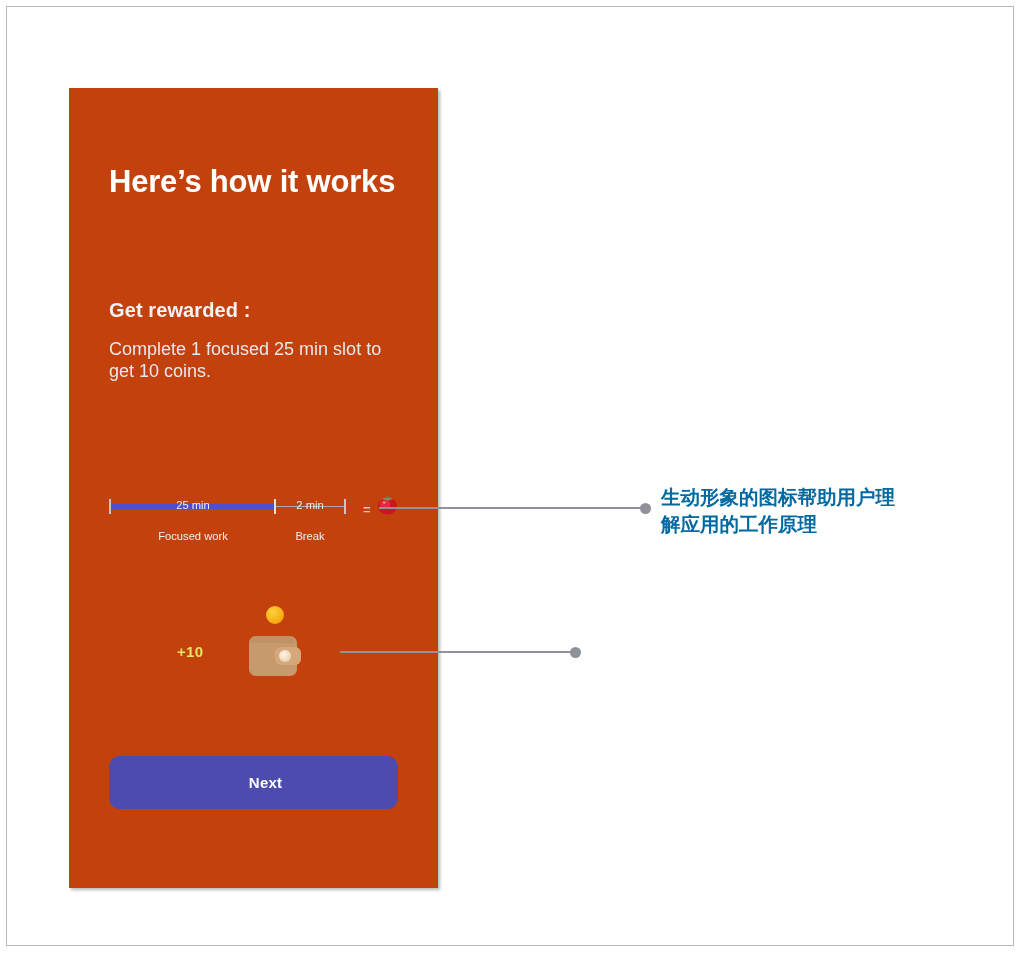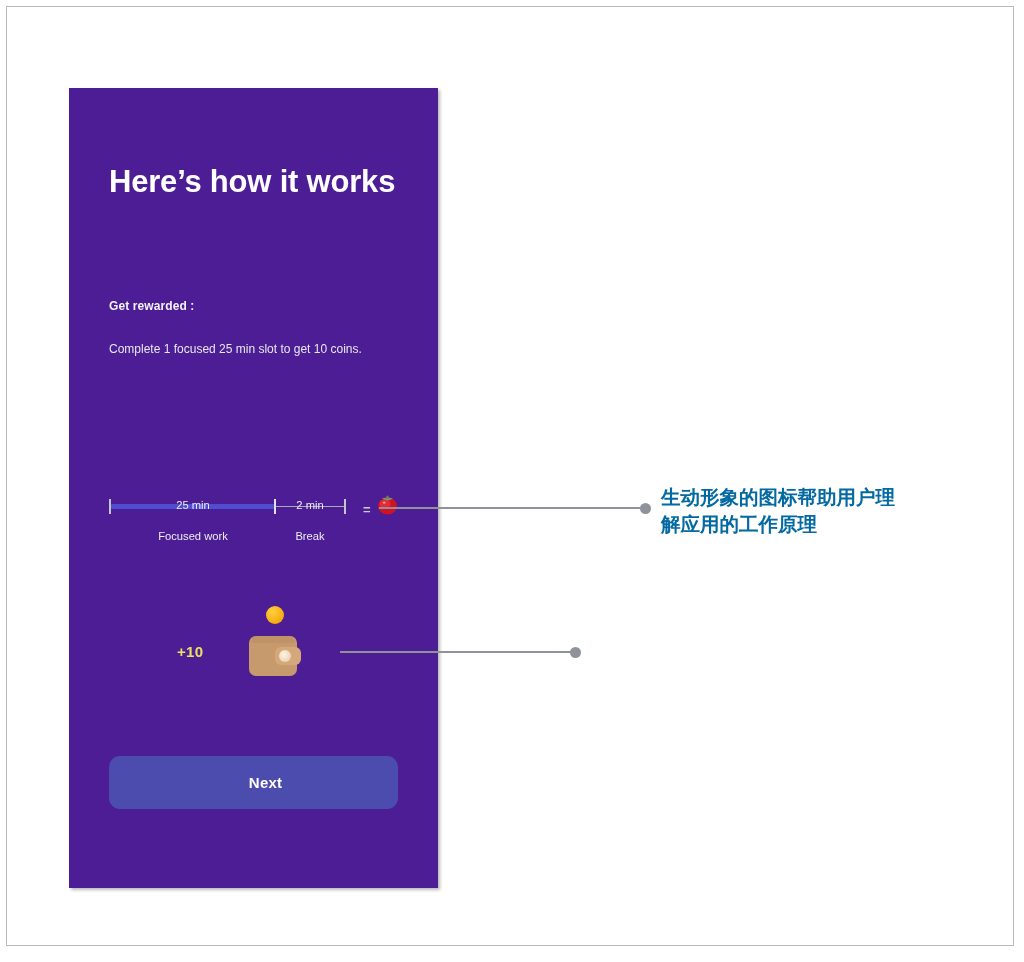--- a/index.html
+++ b/index.html
@@ -27,21 +27,21 @@
     background: #ffffff;
   }
 
   
   #phone-mockup {
     position: absolute;
     left: 62px;
     top: 81px;
     width: 369px;
     height: 800px;
-    background: #4c1d95;
+    background: #c2410c;
     box-shadow: 2px 2px 3px rgba(0,0,0,0.28);
   }
 
   #screen-content {
     position: absolute;
     inset: 0;
   }
 
   .headline {
     position: absolute;
@@ -53,32 +53,32 @@
     line-height: 39px;
     font-weight: 700;
     letter-spacing: -0.2px;
   }
 
   .section-title {
     position: absolute;
     left: 40px;
     top: 211px;
     color: #f2f3f6;
-    font-size: 12px;
+    font-size: 20px;
     font-weight: 700;
     letter-spacing: 0.1px;
   }
 
   .section-body {
     position: absolute;
     left: 40px;
     top: 251px;
     width: 285px;
     color: #e6e8ee;
-    font-size: 12px;
+    font-size: 18px;
     line-height: 21.5px;
     font-weight: 400;
   }
 
   
   #timeline {
     position: absolute;
     left: 39px;
     top: 395px;
     width: 245px;

